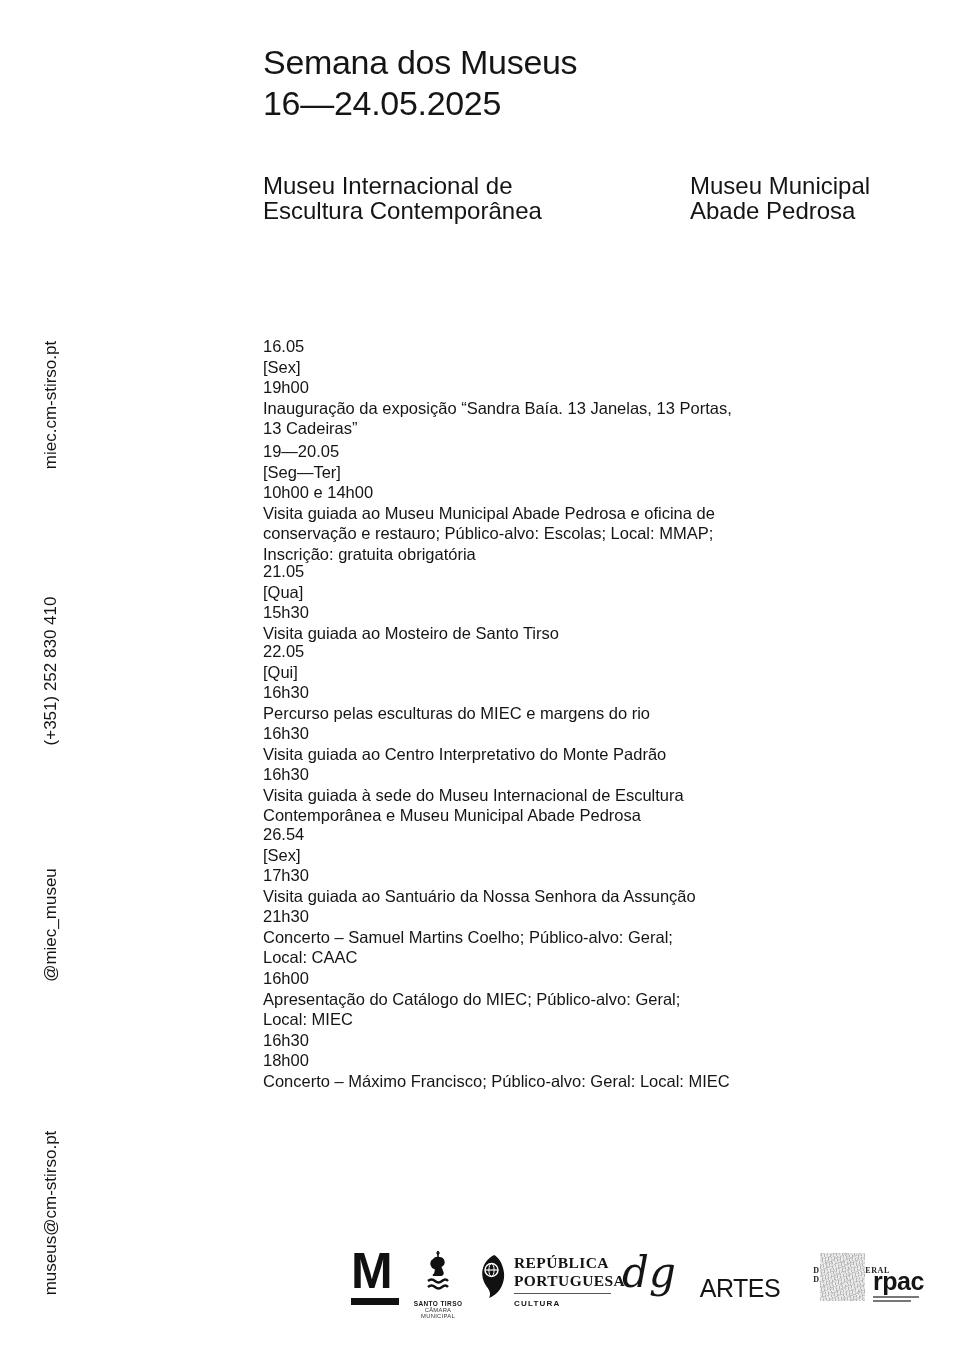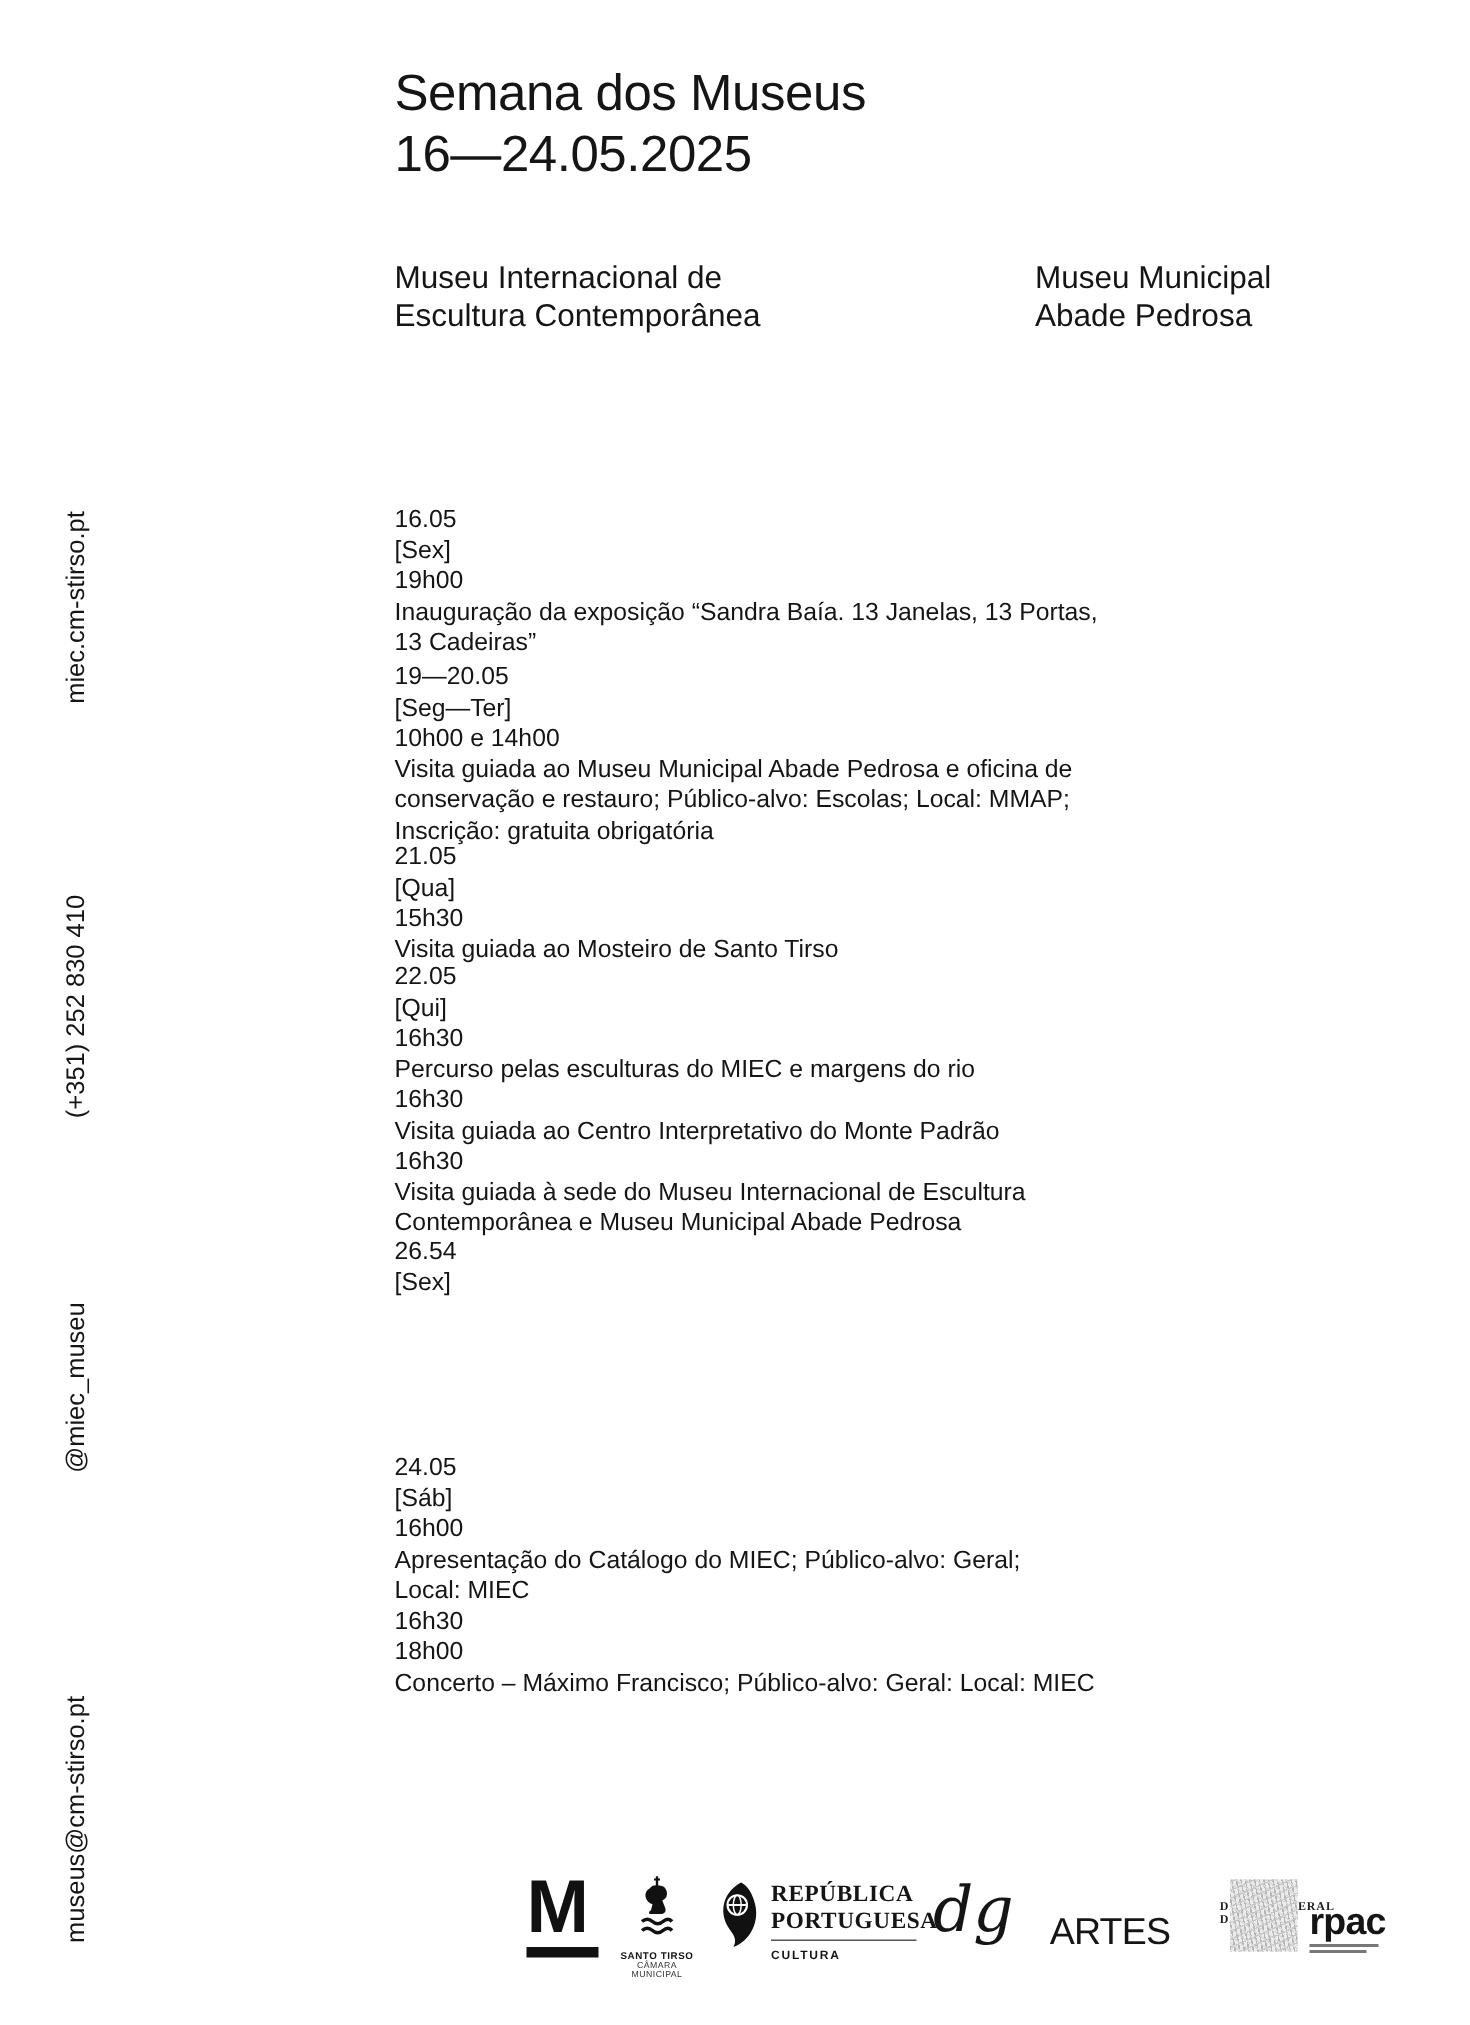--- a/index.html
+++ b/index.html
@@ -15,21 +15,21 @@
 
   
   .title {
     left:263px; top:42px;
     font-size:34px; line-height:41px;
     letter-spacing:-0.3px;
     font-weight:400;
   }
 
   
-  .venue { top:173px; font-size:21px; line-height:25px; }
+  .venue { top:173px; font-size:24px; line-height:25px; }
   .venue-left { left:263px; }
   .venue-right { left:690px; }
 
   
   .vtext {
     position:absolute; left:51px;
     white-space:nowrap;
     font-size:17px;
     transform:translate(-50%,-50%) rotate(-90deg);
   }
@@ -174,27 +174,34 @@
 Contemporânea e Museu Municipal Abade Pedrosa</div>
     </div>
   </div>
 </div>
 
 <div class="row" style="top:824px;">
   <div class="date-cell">
     <div>26.54</div>
     <div>[Sex]</div>
   </div>
+  <div class="events">
+    <div class="event">
+      <div>17h30</div>
+      <div class="desc">Visita guiada ao Santuário da Nossa Senhora da Assunção</div>
+    </div>
+    <div class="event">
+      <div>21h30</div>
+      <div class="desc">Concerto – Samuel Martins Coelho; Público-alvo: Geral;
+Local: CAAC</div>
+    </div>
+  </div>
 </div>
 
 <div class="row" style="top:968px;">
-  <div class="date-cell">
-    <div>24.05</div>
-    <div>[Sáb]</div>
-  </div>
   <div class="events">
     <div class="event">
       <div>16h00</div>
       <div class="desc">Apresentação do Catálogo do MIEC; Público-alvo: Geral;
 Local: MIEC</div>
     </div>
     <div class="event">
       <div>16h30</div>
     </div>
     <div class="event">

